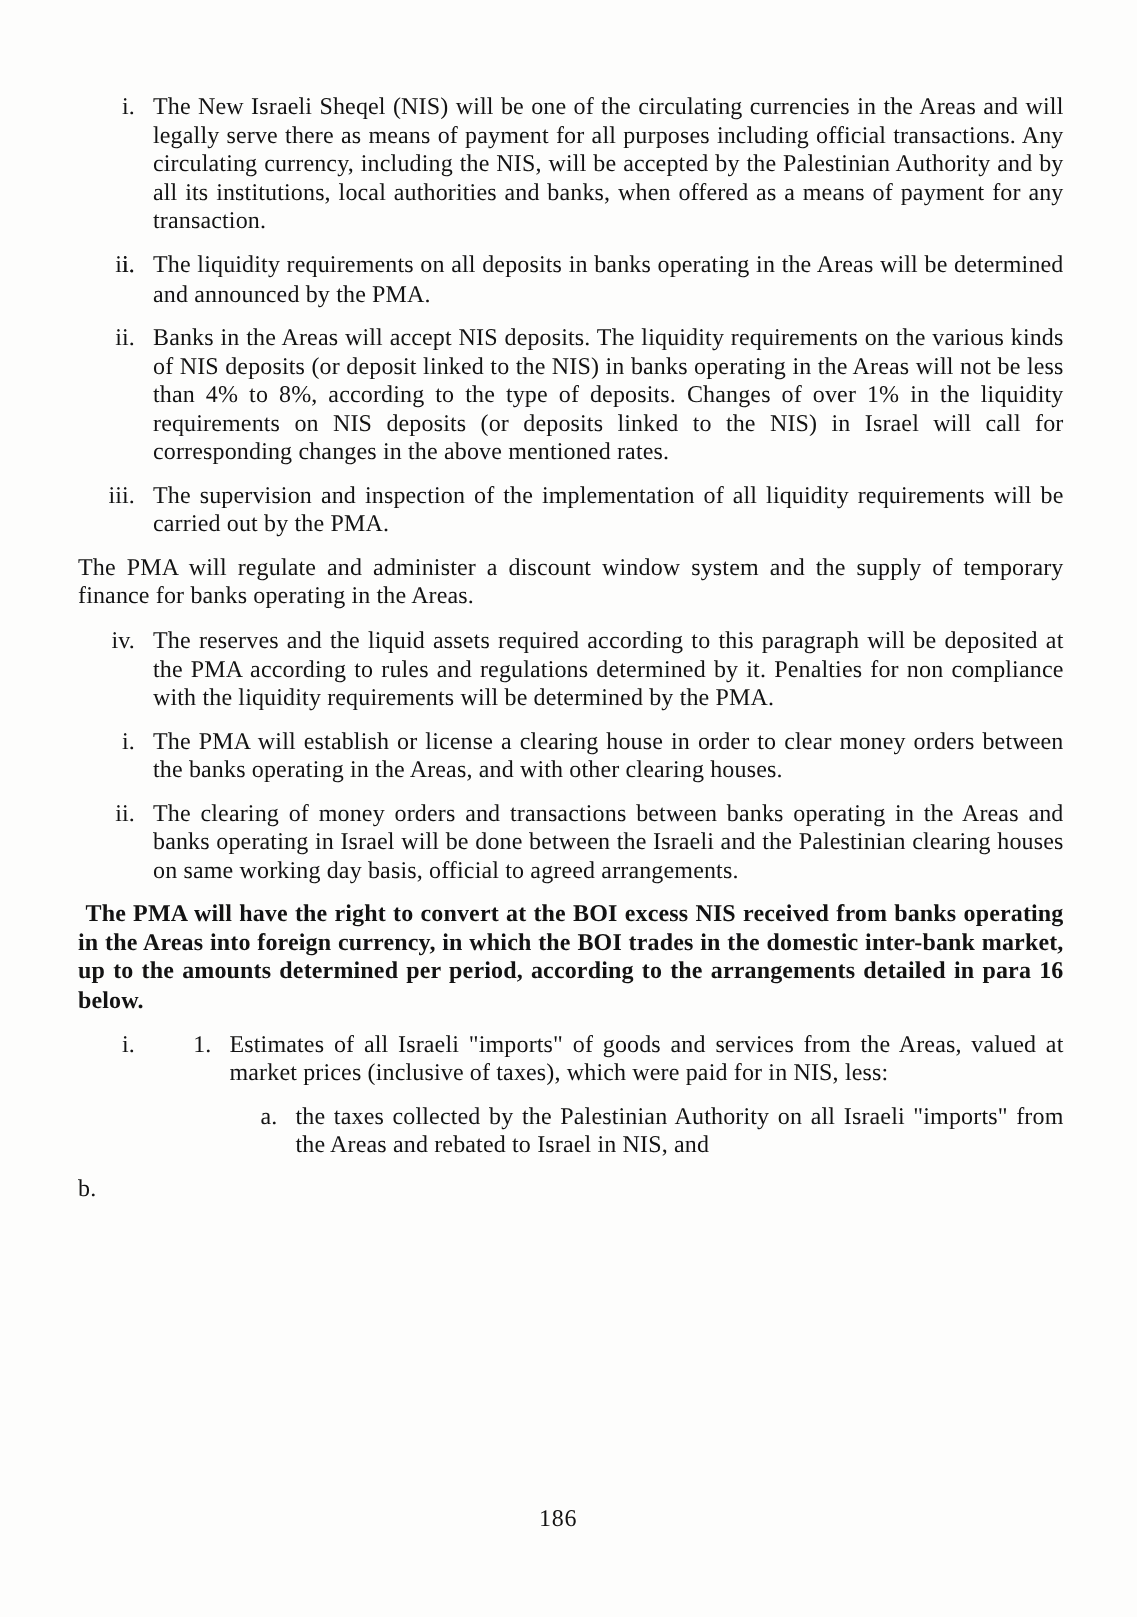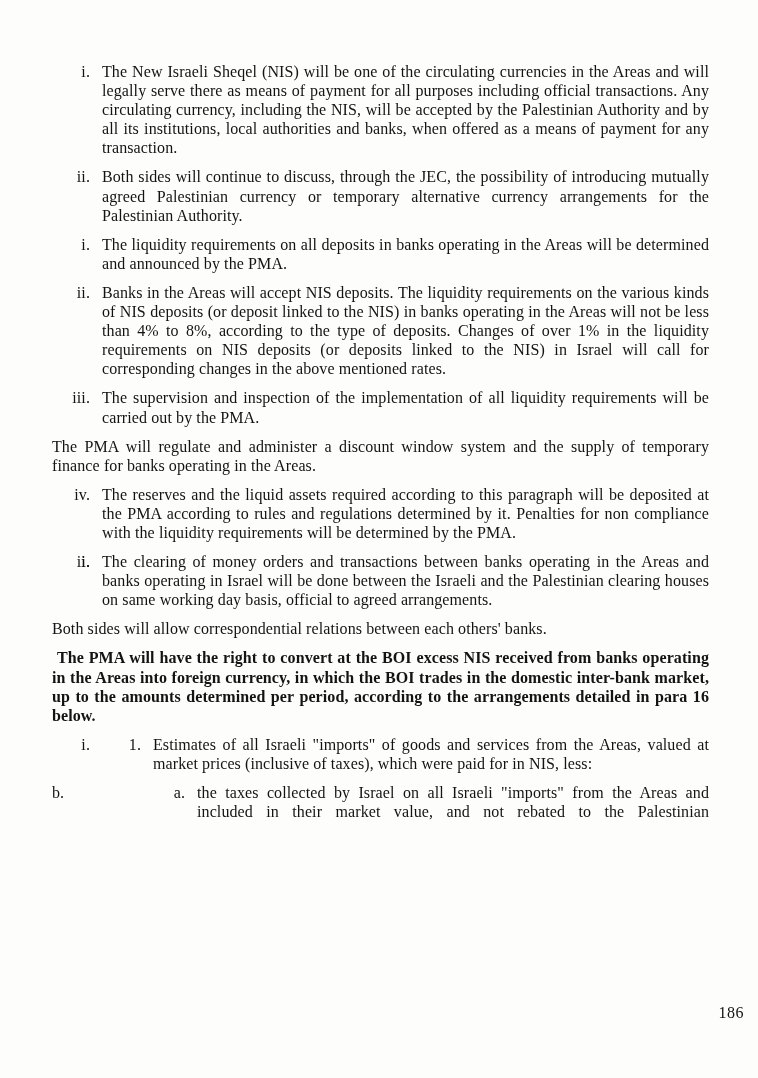--- a/index.html
+++ b/index.html
@@ -43,39 +43,38 @@
   .l3 { padding-left: 145px; }
   .l3 > .marker { width: 133px; }
   .flush { padding-left: 0; }
   .indent-first { text-indent: 5px; font-weight: bold; }
   .justify-last { text-align-last: justify; }
   .page-number {
     position: absolute;
     top: 1004px;
     left: 0;
     width: 744px;
-    text-align: right;
+    text-align: center;
     font-size: 16px;
     letter-spacing: 0.5px;
   }
 </style>
 </head>
 <body>
 
 <div class="page">
   <div class="content">
 
     <div class="block l1">
       <span class="marker">i.</span>
       <span>The New Israeli Sheqel (NIS) will be one of the circulating currencies in the Areas and will legally serve there as means of payment for all purposes including official transactions. Any circulating currency, including the NIS, will be accepted by the Palestinian Authority and by all its institutions, local authorities and banks, when offered as a means of payment for any transaction.</span>
     </div>
 
     <div class="block l1">
       <span class="marker">ii.</span>
-      <span>Both sides will continue to discuss, through the JEC, the possibility of introducing mutually agreed Palestinian currency or temporary alternative currency arrangements for the Palestinian Authority.</span>
     </div>
 
     <div class="block l1">
       <span class="marker">i.</span>
       <span>The liquidity requirements on all deposits in banks operating in the Areas will be determined and announced by the PMA.</span>
     </div>
 
     <div class="block l1">
       <span class="marker">ii.</span>
       <span>Banks in the Areas will accept NIS deposits. The liquidity requirements on the various kinds of NIS deposits (or deposit linked to the NIS) in banks operating in the Areas will not be less than 4% to 8%, according to the type of deposits. Changes of over 1% in the liquidity requirements on NIS deposits (or deposits linked to the NIS) in Israel will call for corresponding changes in the above mentioned rates.</span>
@@ -90,49 +89,47 @@
       <span>The PMA will regulate and administer a discount window system and the supply of temporary finance for banks operating in the Areas.</span>
     </div>
 
     <div class="block l1">
       <span class="marker">iv.</span>
       <span>The reserves and the liquid assets required according to this paragraph will be deposited at the PMA according to rules and regulations determined by it. Penalties for non compliance with the liquidity requirements will be determined by the PMA.</span>
     </div>
 
     <div class="block l1">
       <span class="marker">i.</span>
+      <span>The PMA will establish or license a clearing house in order to clear money orders between the banks operating in the Areas, and with other clearing houses.</span>
     </div>
 
     <div class="block l1">
       <span class="marker">ii.</span>
       <span>The clearing of money orders and transactions between banks operating in the Areas and banks operating in Israel will be done between the Israeli and the Palestinian clearing houses on same working day basis, official to agreed arrangements.</span>
     </div>
 
-    <div class="block flush">
-      <span>Both sides will allow correspondential relations between each others' banks.</span>
-    </div>
 
     <div class="block flush indent-first">
       <span>The PMA will have the right to convert at the BOI excess NIS received from banks operating in the Areas into foreign currency, in which the BOI trades in the domestic inter-bank market, up to the amounts determined per period, according to the arrangements detailed in para 16 below.</span>
     </div>
 
     <div class="block l1">
       <span class="marker">i.</span>
     </div>
 
     <div class="block l2">
       <span class="marker">1.</span>
       <span>Estimates of all Israeli "imports" of goods and services from the Areas, valued at market prices (inclusive of taxes), which were paid for in NIS, less:</span>
     </div>
 
     <div class="block l3">
       <span class="marker">a.</span>
+      <span>the taxes collected by the Palestinian Authority on all Israeli "imports" from the Areas and rebated to Israel in NIS, and</span>
     </div>
 
     <div class="block l3 justify-last">
       <span class="marker">b.</span>
-      <span>the taxes collected by Israel on all Israeli "imports" from the Areas and included in their market value, and not rebated to the Palestinian</span>
     </div>
 
   </div>
 
   <div class="page-number">186</div>
 </div>
 
 </body></html>

